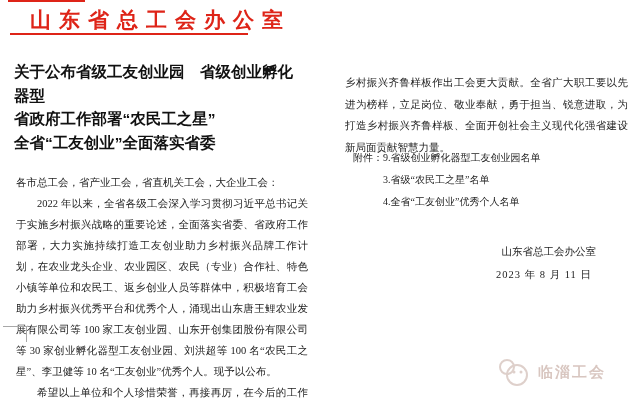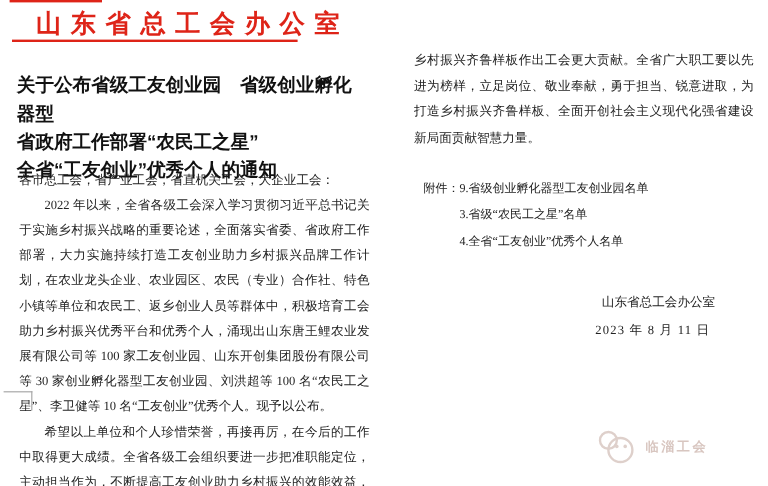--- a/index.html
+++ b/index.html
@@ -17,21 +17,21 @@
   .head-rule{position:absolute;left:10px;top:33px;width:238px;height:2px;background:#de2418;}
   
   .doc-title{
     position:absolute;left:14px;top:60px;width:292px;text-align:left;
     font-family:"Liberation Sans","DejaVu Sans",sans-serif;
     font-weight:bold;font-size:15.5px;line-height:23.5px;color:#111111;
   }
   
   .col{
     position:absolute;font-size:10.5px;line-height:21px;
-    text-align:justify;text-align-last:left;color:#222222;
+    text-align:justify;text-align-last:left;color:#222222;margin-top:32px;
   }
   .col-left{left:16px;top:140px;width:292px;height:265px;}
   .col-right{left:345px;top:40px;width:283px;line-height:21.5px;}
   .col p{margin:0;}
   .indent{text-indent:2em;}
   
   .attachments{
     position:absolute;left:353px;top:127px;width:270px;
     font-size:10px;line-height:22px;color:#222222;display:flex;margin-top:20px;
   }
@@ -46,36 +46,36 @@
     border-top:1px solid #a8a8a8;border-right:1px solid #a8a8a8;
   }
   
   .watermark{
     position:absolute;left:496px;top:354px;width:140px;height:36px;
     display:flex;align-items:center;gap:6px;opacity:0.85;
   }
   .wm-logo{width:36px;height:32px;flex:0 0 auto;}
   .wm-text{
     font-family:"Liberation Sans","DejaVu Sans",sans-serif;
-    font-size:11px;font-weight:bold;letter-spacing:2px;color:#d2bdb6;white-space:nowrap;
+    font-size:15px;font-weight:bold;letter-spacing:2px;color:#d2bdb6;white-space:nowrap;
   }
 </style>
 </head>
 <body>
 
 <div class="page">
 
   <div class="head-topline"></div>
   <div class="head-title">山东省总工会办公室</div>
   <div class="head-rule"></div>
 
   <div class="doc-title">
     <div>关于公布省级工友创业园　省级创业孵化器型</div>
     <div>省政府工作部署“农民工之星”</div>
-    <div>全省“工友创业”优秀个人的通知</div>
+    <div>全省“工友创业”全面落实省委</div>
   </div>
 
   <div class="col col-left">
     <p>各市总工会，省产业工会，省直机关工会，大企业工会：</p>
     <p class="indent">2022 年以来，全省各级工会深入学习贯彻习近平总书记关于实施乡村振兴战略的重要论述，全面落实省委、省政府工作部署，大力实施持续打造工友创业助力乡村振兴品牌工作计划，在农业龙头企业、农业园区、农民（专业）合作社、特色小镇等单位和农民工、返乡创业人员等群体中，积极培育工会助力乡村振兴优秀平台和优秀个人，涌现出山东唐王鲤农业发展有限公司等 100 家工友创业园、山东开创集团股份有限公司等 30 家创业孵化器型工友创业园、刘洪超等 100 名“农民工之星”、李卫健等 10 名“工友创业”优秀个人。现予以公布。</p>
     <p class="indent">希望以上单位和个人珍惜荣誉，再接再厉，在今后的工作中取得更大成绩。全省各级工会组织要进一步把准职能定位，主动担当作为，不断提高工友创业助力乡村振兴的效能效益，将工会助力乡村振兴行动推向深入，为巩固拓展脱贫攻坚成果和打造</p>
   </div>
 
   <div class="corner-mark"></div>
 

